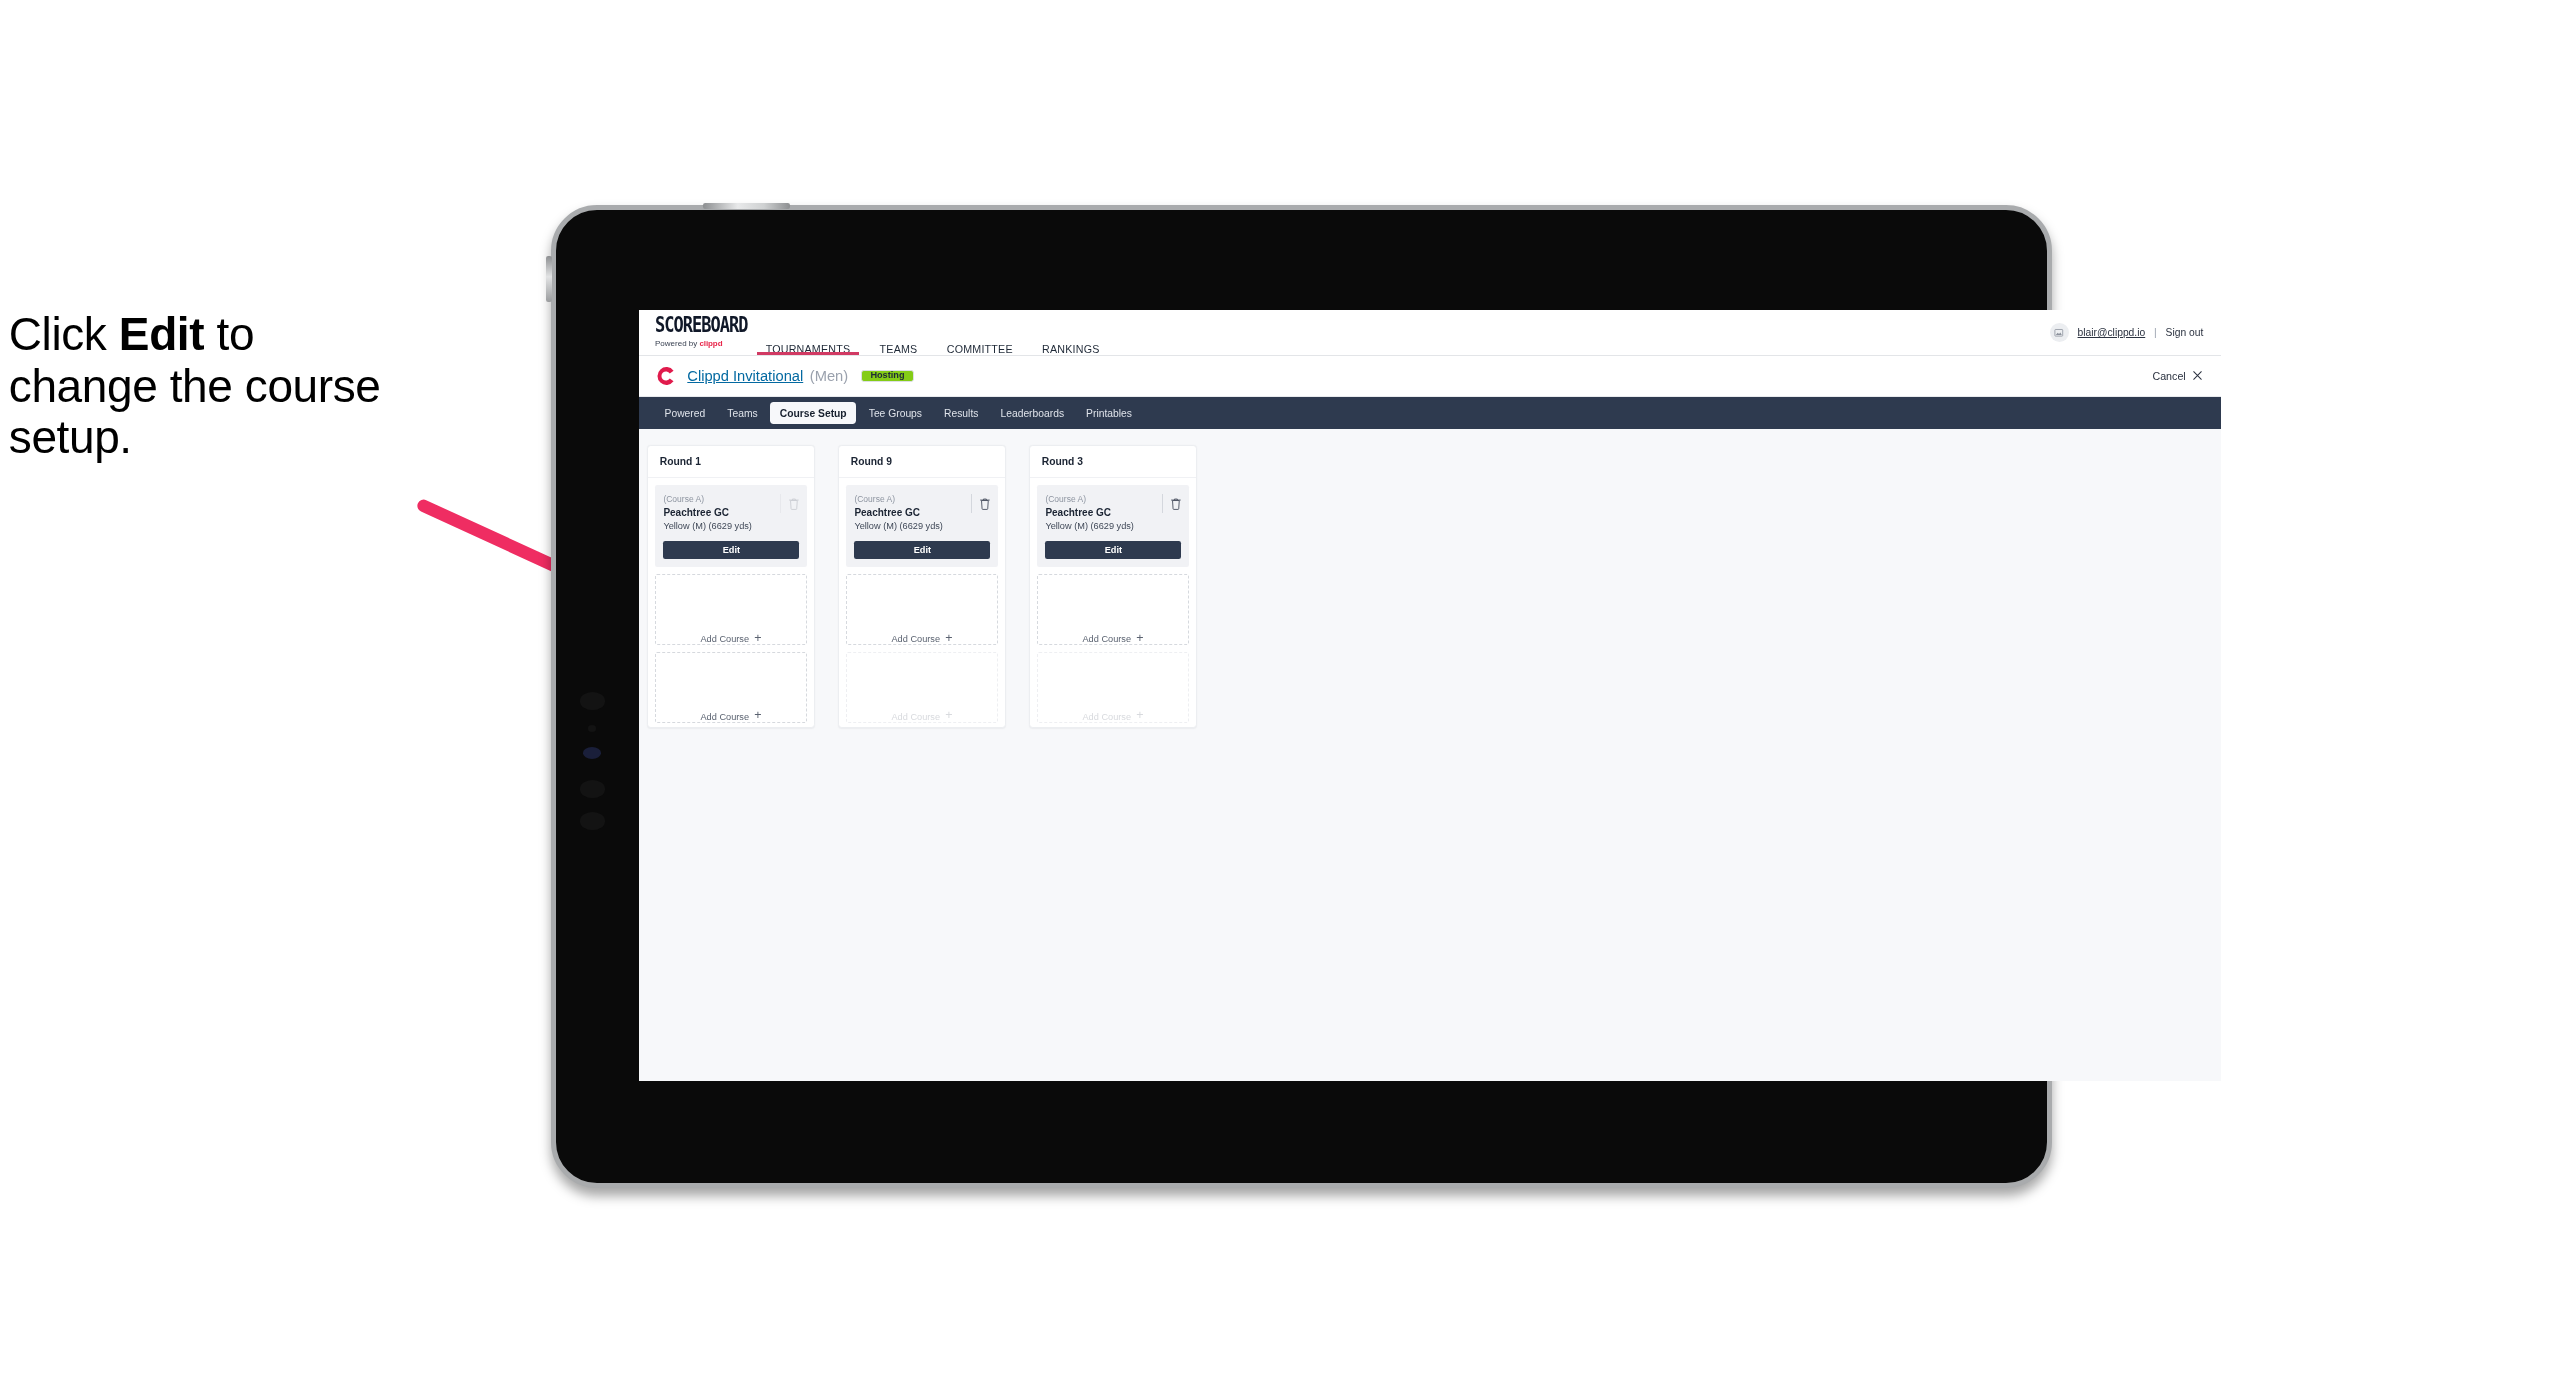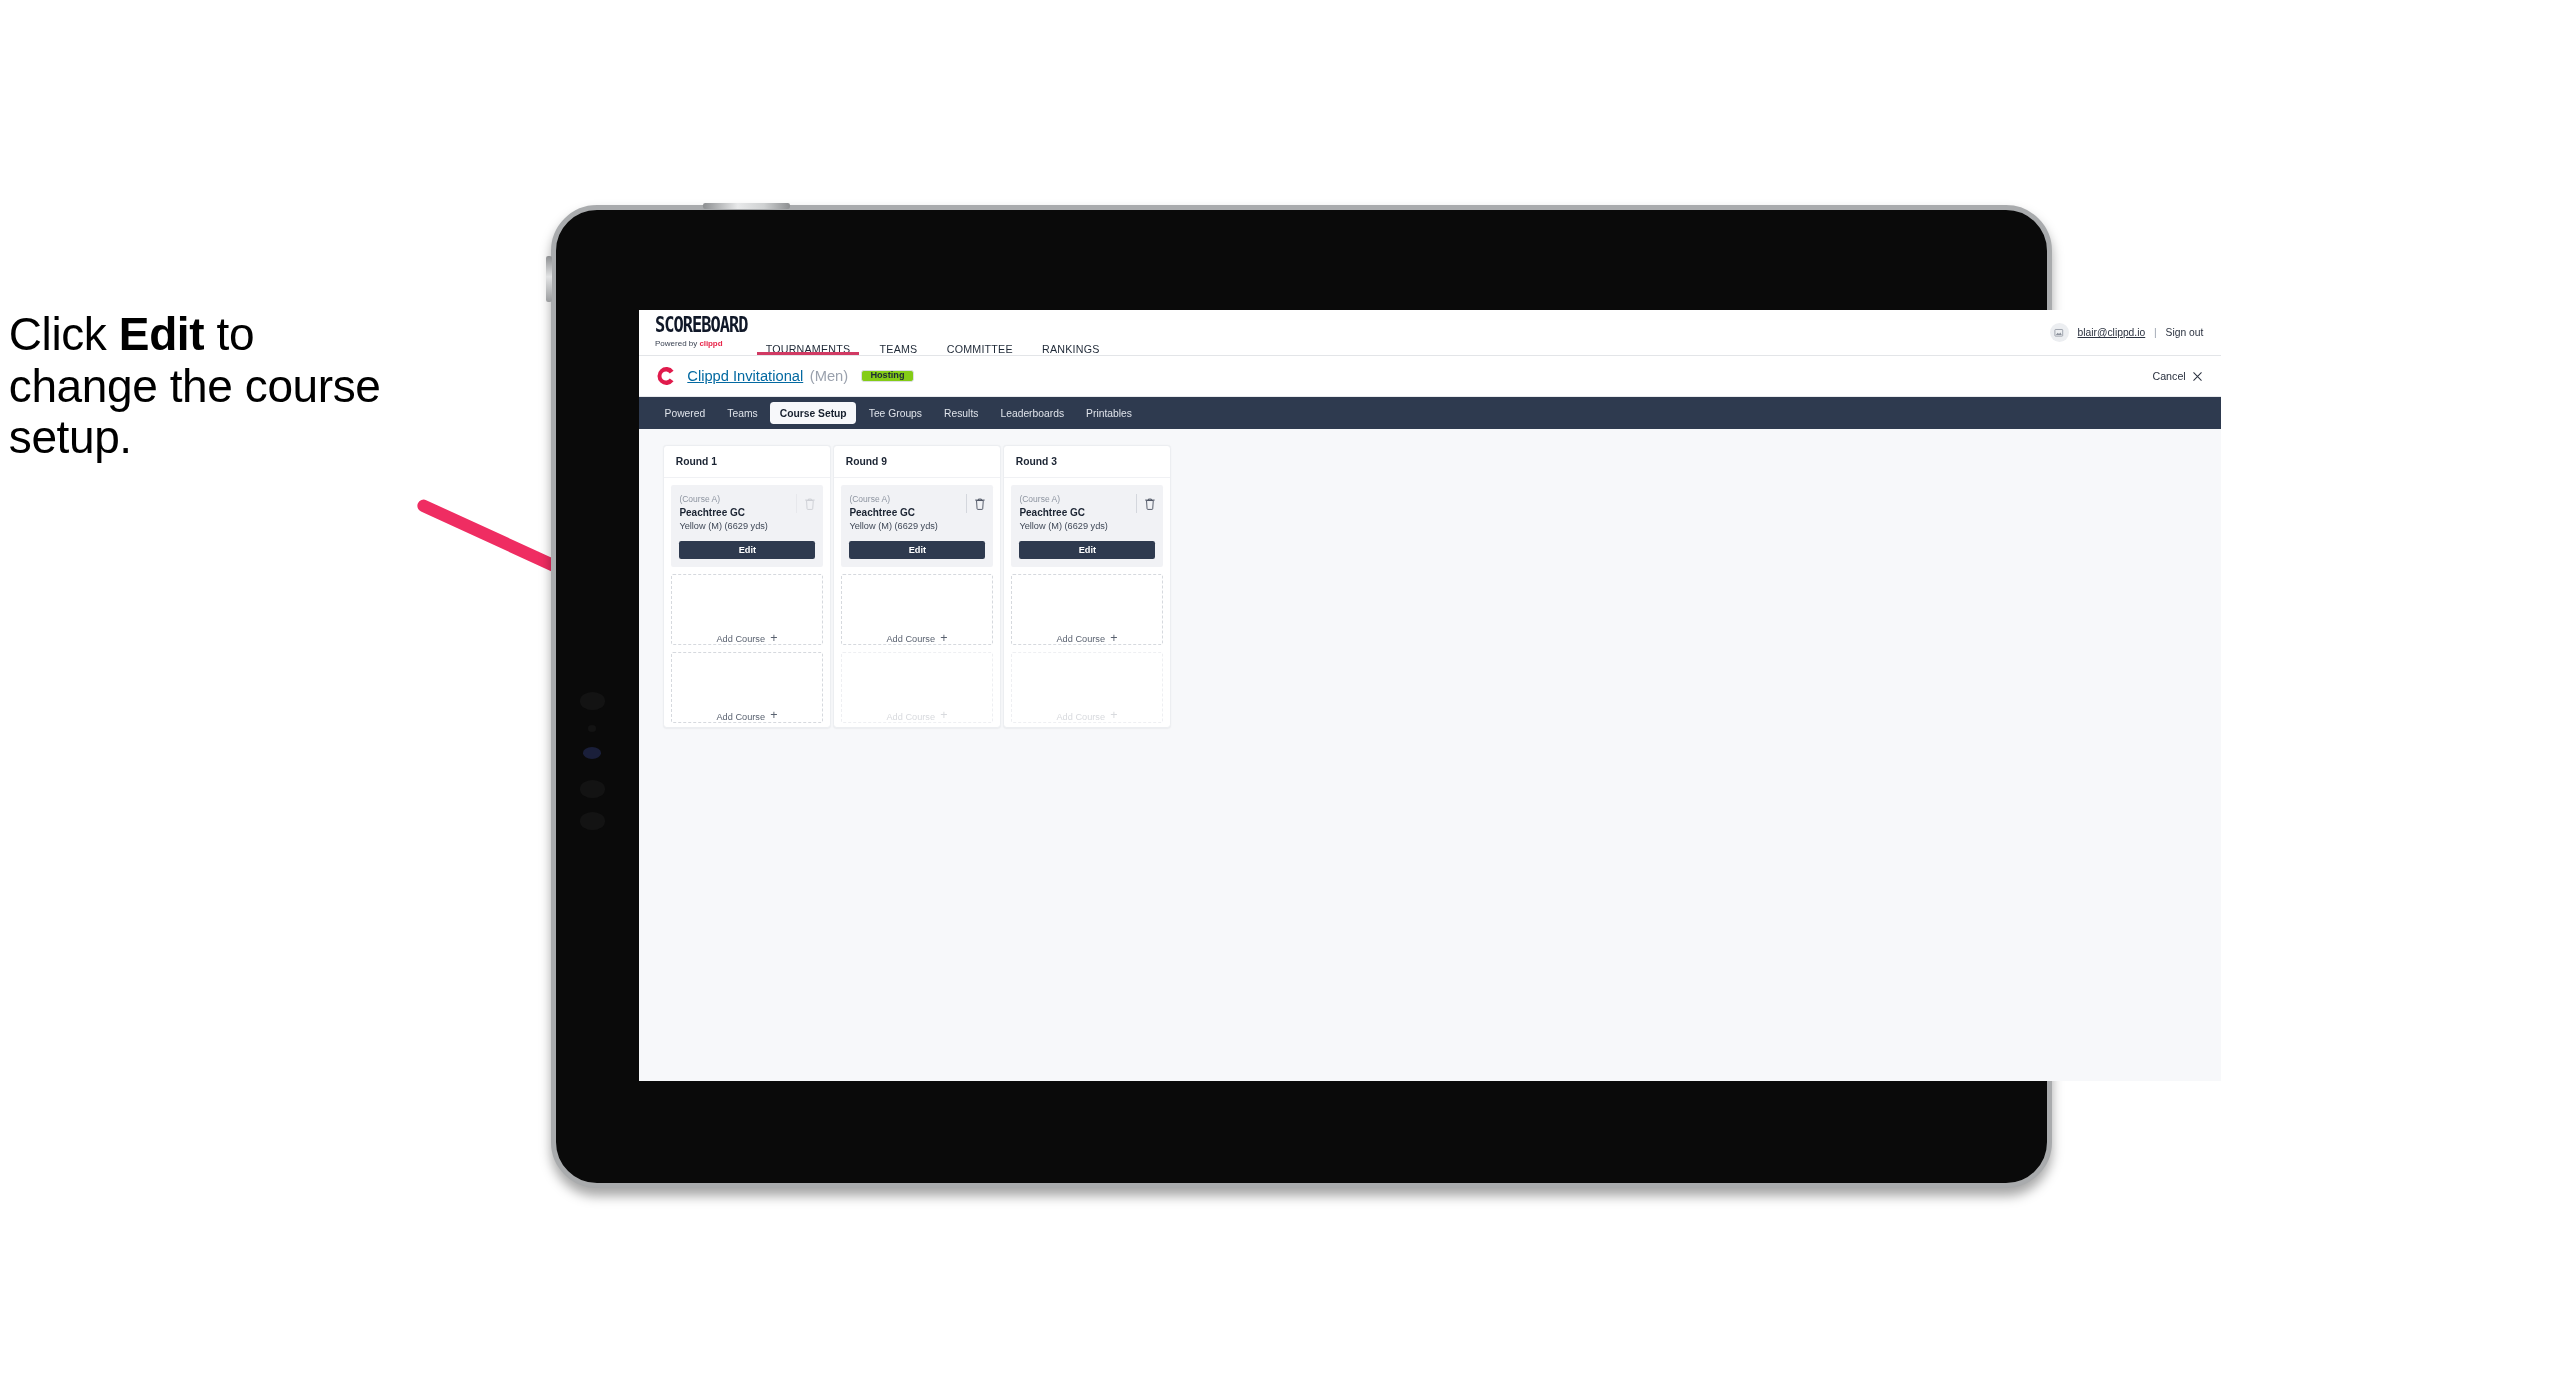--- a/index.html
+++ b/index.html
@@ -146,43 +146,43 @@
     margin-left: 13.2px;
     border: 0.7px solid #dcdfe4;
     border-radius: 2.9px;
     padding: 0 8px;
     font-size: 9.2px; font-weight: 700; color: #1f2937;
     background: #84cc16;
     line-height: 1;
   }
   #cancelbtn {
     margin-left: auto;
-    display: flex; align-items: flex-end; gap: 6.6px;
+    display: flex; align-items: flex-start; gap: 6.6px;
     font-size: 10.7px; color: #2b3240; cursor: pointer;
   }
 
   
   #tabbar {
     height: 32px; background: #2e3a4f;
     display: flex; align-items: center;
     padding-left: 16px; gap: 2.9px;
   }
   .tab {
     font-size: 10.3px; color: #dfe3ea;
     padding: 5.2px 9.6px; border-radius: 3.7px;
     cursor: pointer; white-space: nowrap;
   }
   .tab.active {
     background: #f7f8fa; color: #17202e; font-weight: 700;
   }
 
   
   #board {
-    padding: 16px 0 0 24px;
-    display: flex; gap: 2px;
+    padding: 16px 0 0 8px;
+    display: flex; gap: 23px;
     align-items: flex-start;
   }
   .round-col {
     width: 168px; flex: none;
     background: #ffffff;
     border-radius: 3.7px;
     border: 0.7px solid #eceef1;
     box-shadow: 0 0.7px 1.5px rgba(16,24,40,0.05);
     padding-bottom: 4.4px;
   }

